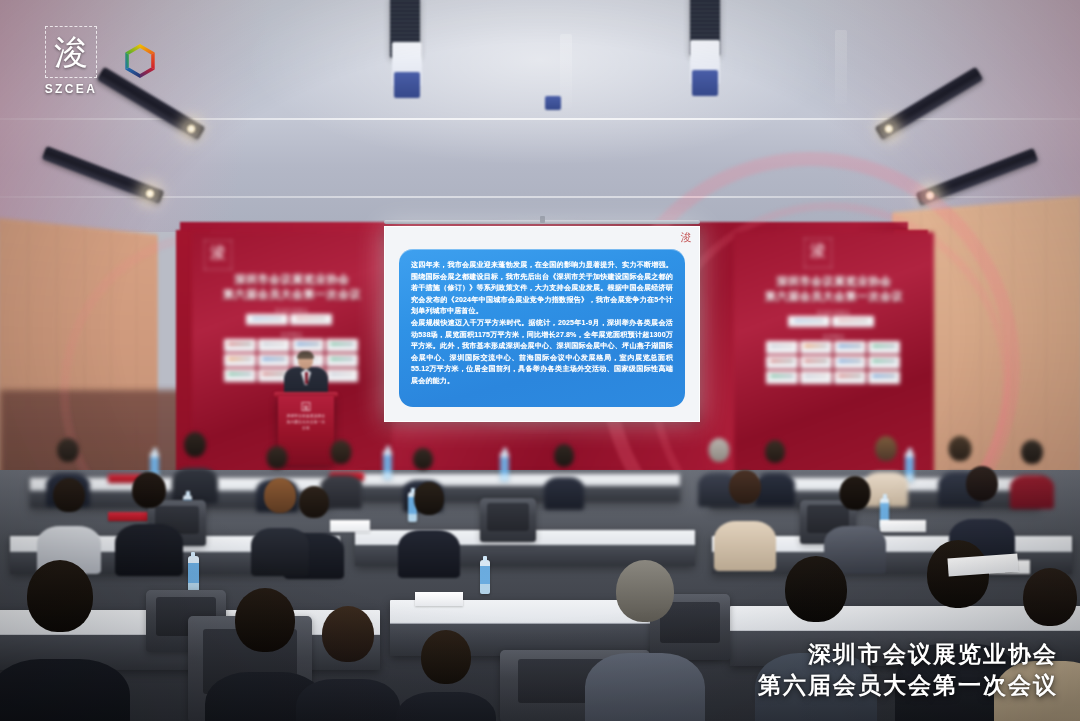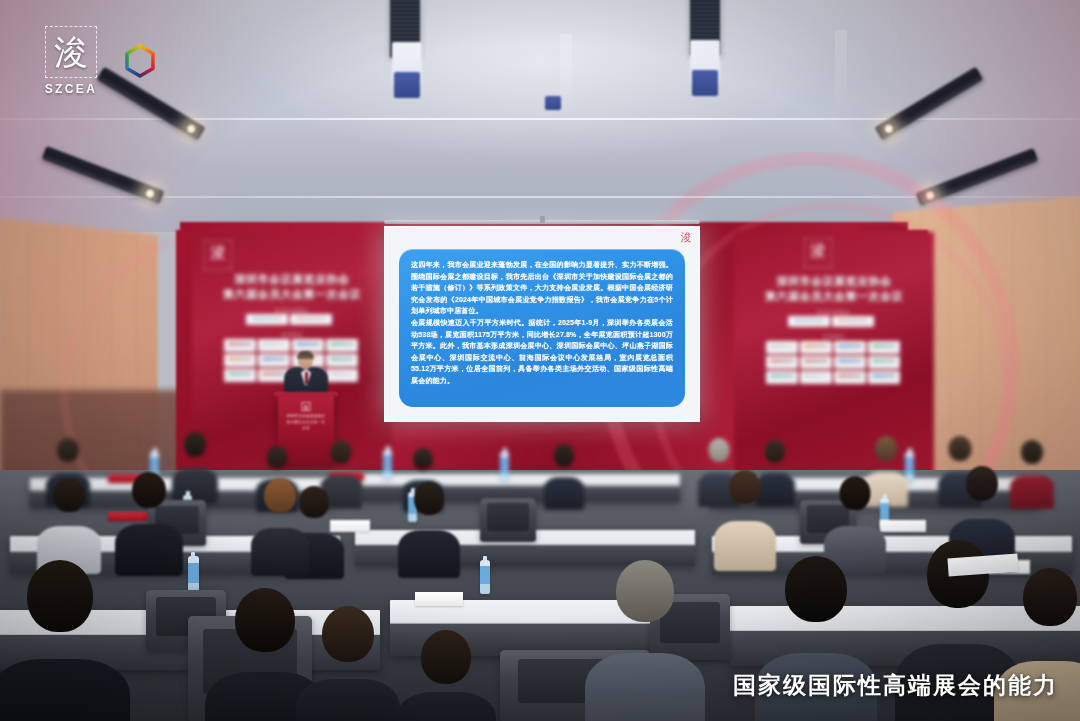--- a/index.html
+++ b/index.html
@@ -728,16 +728,17 @@
             <path d="M-14.7,8.5 L-14.7,-8.5 L-11.2,-6.5 L-11.2,6.5 Z" fill="url(#g5)"></path>
             <path d="M-14.7,-8.5 L0,-17 L0,-13 L-11.2,-6.5 Z" fill="url(#g6)"></path>
           </g>
         </g>
       </svg>
     </div>
 
   </div>
 
   <div class="caption">
-    <div>国家级国际性高端展会的能力</div>
+    <div>深圳市会议展览业协会</div>
+    <div>第六届会员大会第一次会议</div>
   </div>
 
 </div>
 
 </body></html>

